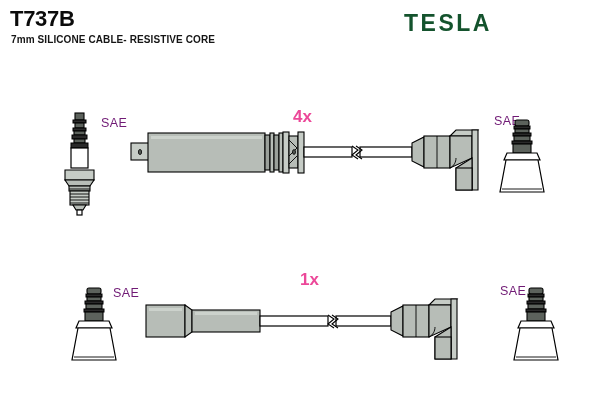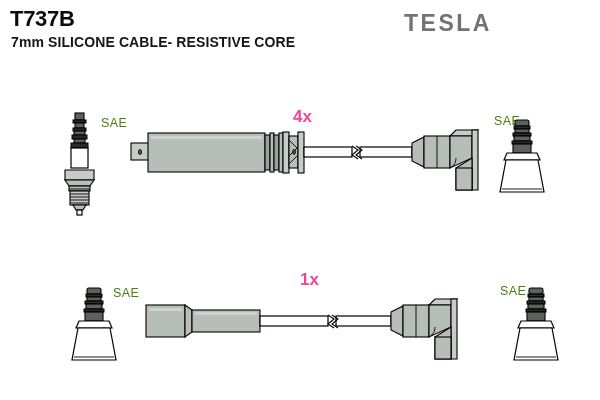--- a/index.html
+++ b/index.html
@@ -30,42 +30,42 @@
     left: 10px;
     top: 6px;
     font-size: 22px;
     font-weight: bold;
     letter-spacing: -0.3px;
     color: #0b0b0b;
   }
   #part-description {
     left: 11px;
     top: 34px;
-    font-size: 14px;
+    font-size: 10px;
     font-weight: bold;
     letter-spacing: 0.1px;
     color: #151515;
   }
   #brand-logo {
     left: 404px;
     top: 10px;
     font-size: 23px;
     font-weight: bold;
     letter-spacing: 2.5px;
-    color: #737373;
+    color: #14532d;
   }
   .qty {
     font-size: 17px;
     font-weight: bold;
     color: #ec4899;
   }
   .sae {
     font-size: 12.5px;
     font-weight: normal;
-    color: #4d7c0f;
+    color: #701a75;
     letter-spacing: 0.4px;
   }
   svg.art {
     position: absolute;
     left: 0;
     top: 0;
     width: 600px;
     height: 400px;
     pointer-events: none;
   }

